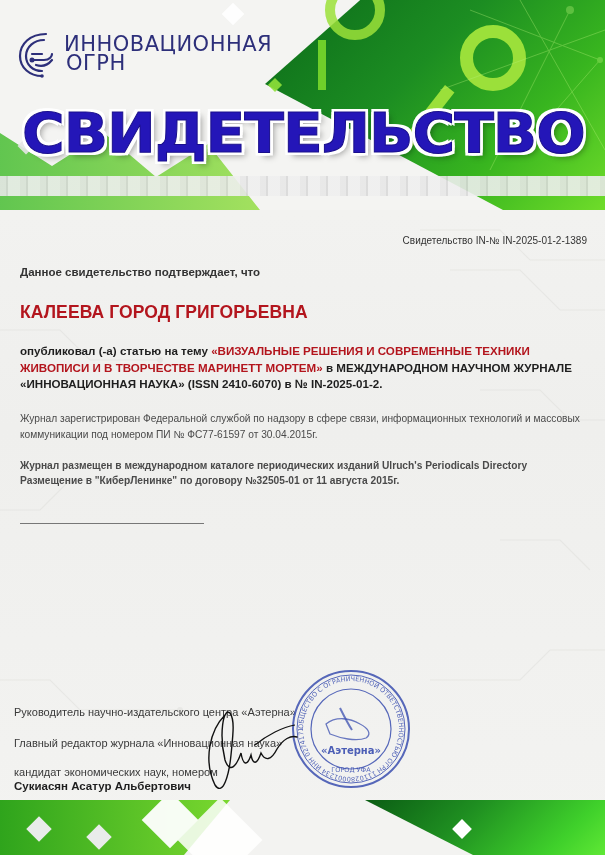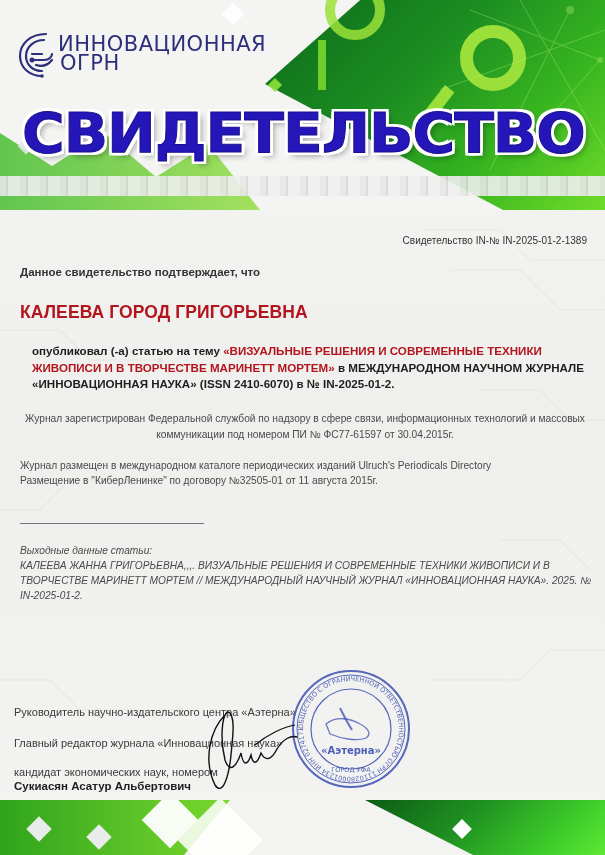--- a/index.html
+++ b/index.html
@@ -16,34 +16,34 @@
       clip-path: polygon(28% 0, 100% 0, 100% 100%, 70% 100%, 0 40%); }
     .header .green-left { position: absolute; left: 0; top: 100px; width: 260px; height: 110px;
       background: linear-gradient(90deg, #3dba27, #8fdc3a); clip-path: polygon(0 30%, 20% 60%, 40% 30%, 60% 70%, 80% 40%, 100% 100%, 0 100%); opacity: .8; }
     .header .ring { position: absolute; border-radius: 50%; border: 13px solid #9be03a; }
     .header .stem { position: absolute; background: #9be03a; transform-origin: top left; }
     .header .diamond { position: absolute; width: 16px; height: 16px; background: #fff; transform: rotate(45deg); opacity: .9; }
     .header .stripe { position: absolute; left: 0; top: 176px; width: 605px; height: 20px;
       background: repeating-linear-gradient(90deg, #e7e7e7 0 6px, #d9d9d9 6px 8px, #efefef 8px 20px); opacity: .9; }
     .logo { position: absolute; left: 16px; top: 30px; display: flex; align-items: center; }
     .logo-mark { width: 42px; height: 48px; }
-    .logo-text { margin-left: 0; color: #2d2f7a; font-family: "DejaVu Sans", sans-serif; font-size: 21px; line-height: 19px; letter-spacing: .5px; font-weight: normal; }
+    .logo-text { margin-left: 6px; color: #2d2f7a; font-family: "DejaVu Sans", sans-serif; font-size: 21px; line-height: 19px; letter-spacing: .5px; font-weight: normal; }
     .logo-text div:nth-child(2) { margin-left: 2px; }
     .title { position: absolute; left: 22px; top: 100px; font-family: "DejaVu Sans", sans-serif; font-weight: bold; font-size: 56px; letter-spacing: -1px;
       color: #2416b8; -webkit-text-stroke: 1px #1a0f8c; text-shadow: 3px 0 0 #fff, -3px 0 0 #fff, 0 3px 0 #fff, 0 -3px 0 #fff, 3px 3px 0 #fff, -3px -3px 0 #fff, 3px -3px 0 #fff, -3px 3px 0 #fff, 4px 4px 6px rgba(0,0,0,.35);
       transform: scaleX(1.04); transform-origin: left center; }
 
     
     .cert-number { position: absolute; right: 18px; top: 235px; font-size: 10px; color: #333; }
     .intro { position: absolute; left: 20px; top: 266px; font-size: 11.5px; color: #333; font-weight: bold; }
     .recipient { position: absolute; left: 20px; top: 302px; font-size: 17.5px; font-weight: bold; color: #b3151d; letter-spacing: .1px; }
-    .published { position: absolute; left: 20px; top: 343px; width: 570px; font-size: 11.6px; font-weight: bold; line-height: 16.5px; color: #1e1e1e; margin-left: 12px; }
+    .published { position: absolute; left: 20px; top: 343px; width: 570px; font-size: 11.6px; font-weight: bold; line-height: 16.5px; color: #1e1e1e; }
     .published .red { color: #b3151d; }
-    .reg { position: absolute; left: 20px; top: 411px; width: 570px; font-size: 10.2px; line-height: 15.5px; color: #4a4a4a; text-align: center; }
-    .catalog { position: absolute; left: 20px; top: 458px; width: 575px; font-size: 10.2px; line-height: 15.2px; color: #4a4a4a; }
+    .reg { position: absolute; left: 20px; top: 411px; width: 570px; font-size: 10.2px; line-height: 15.5px; color: #4a4a4a; }
+    .catalog { position: absolute; left: 20px; top: 458px; width: 575px; font-size: 10.2px; line-height: 15.2px; color: #4a4a4a; font-weight: bold; }
     .rule { position: absolute; left: 20px; top: 523px; width: 184px; height: 1px; background: #777; }
     .citation { position: absolute; left: 20px; top: 543px; width: 575px; font-size: 10.2px; font-style: italic; line-height: 15px; color: #4a4a4a; }
 
     .sig { position: absolute; left: 14px; font-size: 11px; color: #3a3a3a; }
     .sig.l1 { top: 706px; }
     .sig.l2 { top: 737px; }
     .sig.l3 { top: 766px; }
     .sig.l4 { top: 780px; font-weight: bold; color: #1e1e1e; font-size: 11.5px; text-align: right; }
 
     .stamp { position: absolute; left: 290px; top: 668px; width: 122px; height: 122px; }
@@ -136,24 +136,20 @@
 
   <div class="reg">Журнал зарегистрирован Федеральной службой по надзору в сфере связи, информационных технологий и массовых коммуникации под номером ПИ № ФС77-61597 от 30.04.2015г.</div>
 
   <div class="catalog">
     <div>Журнал размещен в международном каталоге периодических изданий Ulruch's Periodicals Directory</div>
     <div>Размещение в "КиберЛенинке" по договору №32505-01 от 11 августа 2015г.</div>
   </div>
 
   <div class="rule"></div>
 
-  <div class="citation">
-    <div>Выходные данные статьи:</div>
-    <div>КАЛЕЕВА ЖАННА ГРИГОРЬЕВНА,,,. ВИЗУАЛЬНЫЕ РЕШЕНИЯ И СОВРЕМЕННЫЕ ТЕХНИКИ ЖИВОПИСИ И В ТВОРЧЕСТВЕ МАРИНЕТТ МОРТЕМ // МЕЖДУНАРОДНЫЙ НАУЧНЫЙ ЖУРНАЛ «ИННОВАЦИОННАЯ НАУКА». 2025. № IN-2025-01-2.</div>
-  </div>
 
   <div class="sig l1">Руководитель научно-издательского центра «Аэтерна»</div>
   <div class="sig l2">Главный редактор журнала «Инновационная наука»</div>
   <div class="sig l3">кандидат экономических наук, номером</div>
   <div class="sig l4">Сукиасян Асатур Альбертович</div>
 
   <svg class="stamp" viewBox="0 0 122 122">
     <defs>
       <path id="ringPath" d="M61 61 m-48 0 a48 48 0 1 1 96 0 a48 48 0 1 1 -96 0"></path>
     </defs>

